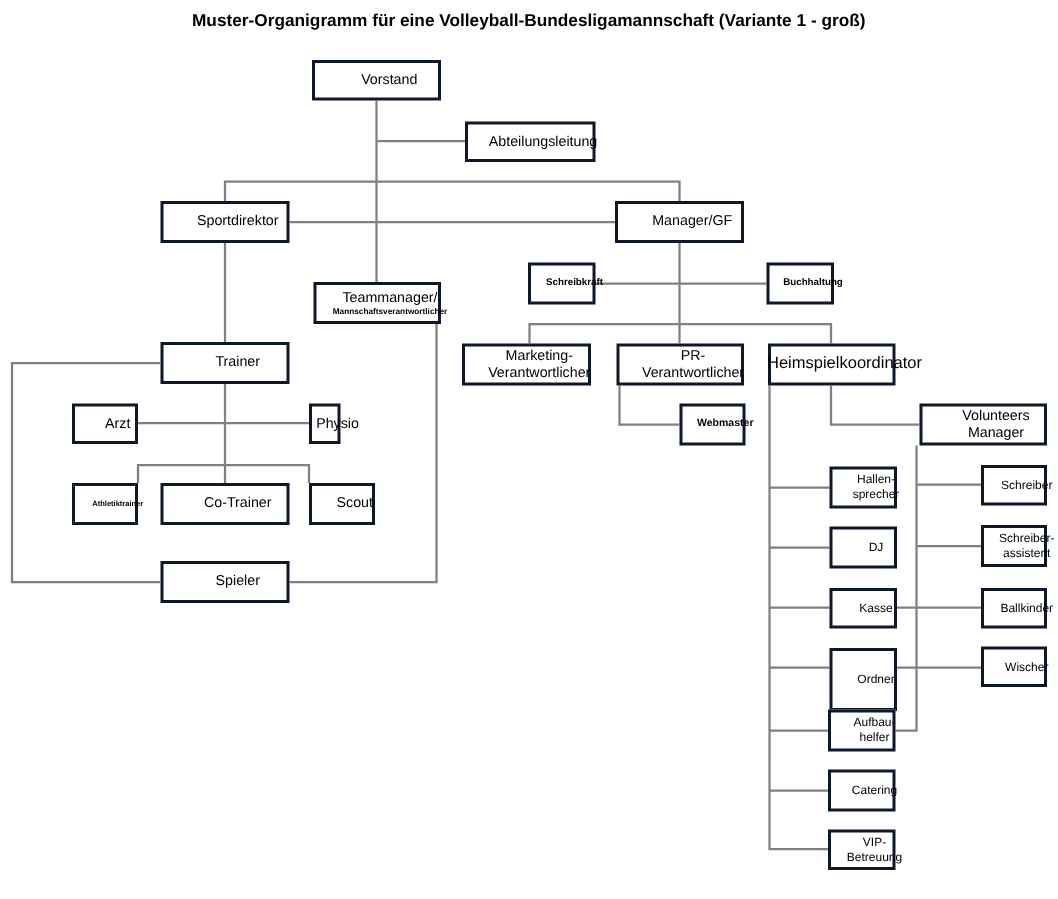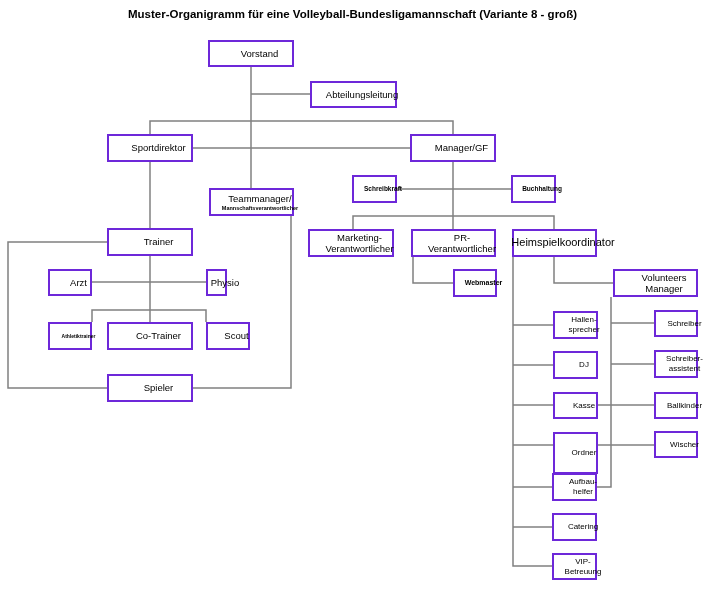--- a/index.html
+++ b/index.html
@@ -11,21 +11,21 @@
     overflow:hidden;
   }
   .title{
     position:absolute;top:8px;left:0;width:705px;
     text-align:center;font-weight:bold;font-size:11.5px;color:#000;
   }
   .lines{position:absolute;top:0;left:0;}
   .lines polyline{fill:none;stroke:#808080;stroke-width:1.5;}
   .node{
     position:absolute;box-sizing:border-box;
-    background:#ffffff;border:2px solid #6d28d9;
+    background:#ffffff;border:2px solid #0f172a;
     display:flex;flex-direction:column;align-items:center;justify-content:center;
     text-align:center;font-size:9.5px;line-height:1.2;color:#000;padding-left:17px;
   }
   .node span{white-space:pre-line;display:block;}
   .t9{font-size:11px;}
   .t8{font-size:8px;justify-content:center;}
   .t7b{font-size:7px;font-weight:bold;}
   .t65b{font-size:6.5px;font-weight:bold;}
   .sub{font-size:5.5px;font-weight:bold;line-height:1.1;}
 
@@ -58,21 +58,21 @@
   .n-schreiber{left:654px;top:310px;width:44px;height:27px}
   .n-schreiberassistent{left:654px;top:350px;width:44px;height:28px}
   .n-ballkinder{left:654px;top:392px;width:44px;height:27px}
   .n-wischer{left:654px;top:431px;width:44px;height:27px}
 </style>
 </head>
 <body>
 
 <div class="canvas">
 
-  <div class="title">Muster-Organigramm für eine Volleyball-Bundesligamannschaft (Variante 8 - groß)</div>
+  <div class="title">Muster-Organigramm für eine Volleyball-Bundesligamannschaft (Variante 1 - groß)</div>
 
   <svg class="lines" width="705" height="599" viewBox="0 0 705 599">
     <polyline points="251,67 251,188"></polyline>
     <polyline points="251,94 310,94"></polyline>
     <polyline points="150,134 150,121 453,121 453,134"></polyline>
     <polyline points="193,148 410,148"></polyline>
     <polyline points="150,162 150,228"></polyline>
     <polyline points="150,256 150,322"></polyline>
     <polyline points="92,282 206,282"></polyline>
     <polyline points="92,322 92,310 206,310 206,322"></polyline>

